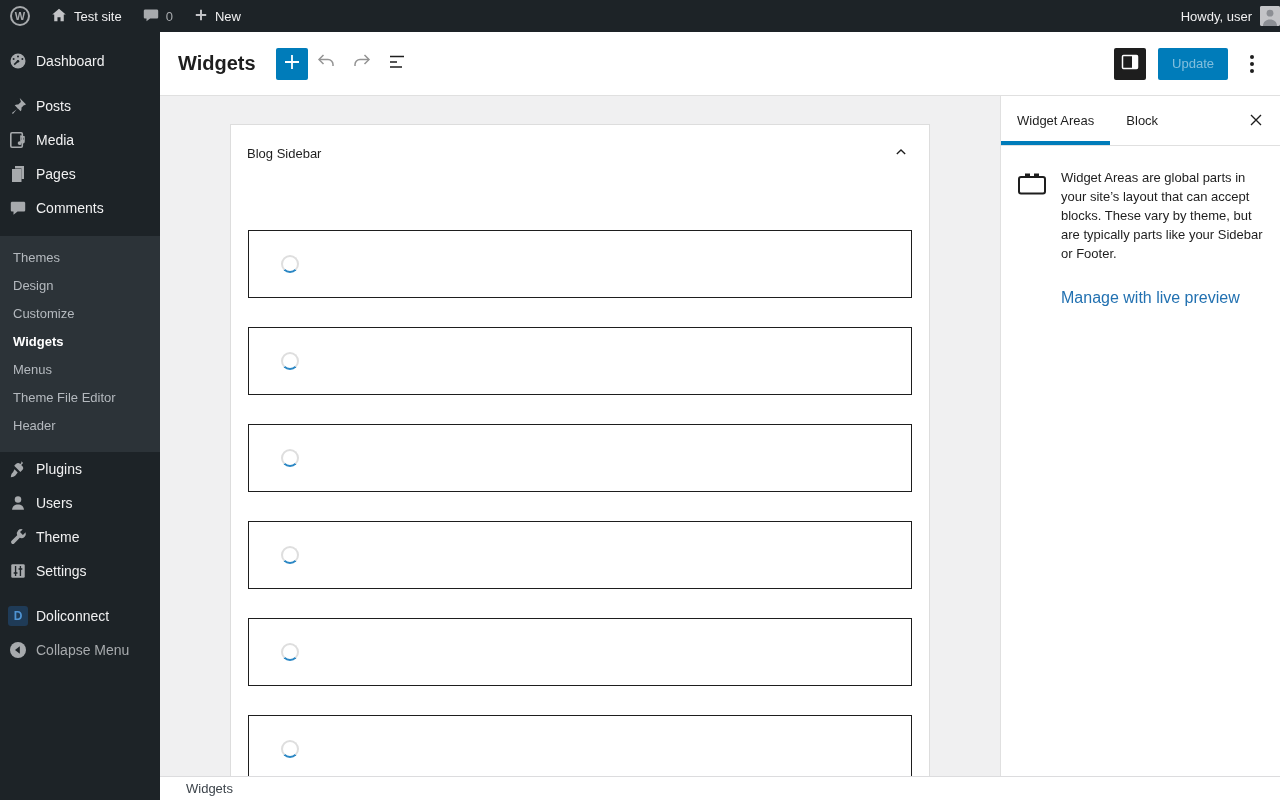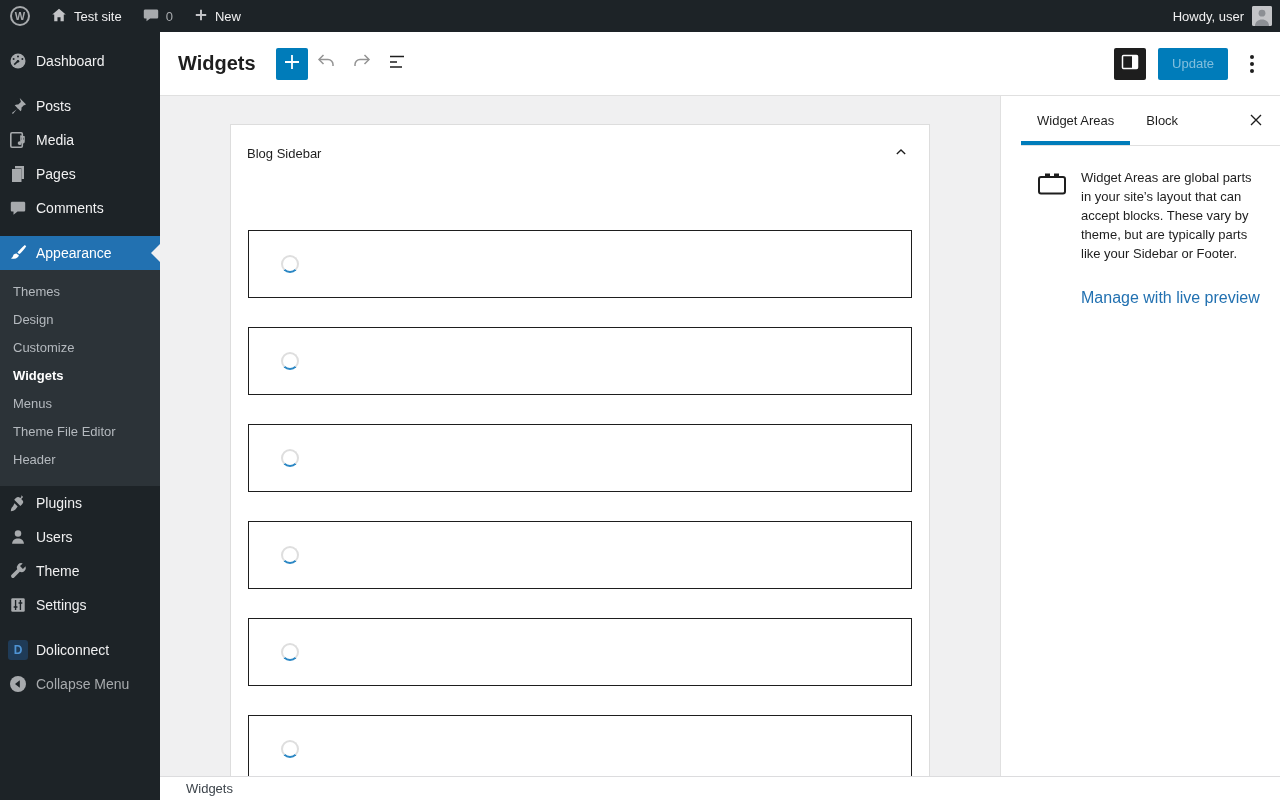--- a/index.html
+++ b/index.html
@@ -9,21 +9,21 @@
   
   .admin-bar { position:absolute; top:0; left:0; width:1280px; height:32px;
     background:#1d2327; color:#f0f0f1; display:flex; align-items:center;
     font-size:13px; z-index:50; }
   .ab-left { display:flex; align-items:center; height:100%; }
   .ab-item { display:flex; align-items:center; gap:6px; padding:0 10px; height:100%; cursor:pointer; }
   .wp-logo-circle { width:20px; height:20px; border:2px solid #a7aaad; border-radius:50%;
     display:flex; align-items:center; justify-content:center; font-weight:bold;
     font-size:11px; color:#a7aaad; }
   .ab-count { color:#a7aaad; }
-  .ab-right { margin-left:auto; display:flex; align-items:center; gap:8px; padding-right:8px; height:100%; cursor:pointer; }
+  .ab-right { margin-left:auto; display:flex; align-items:center; gap:8px; padding-right:0; height:100%; cursor:pointer; }
   .avatar { width:20px; height:20px; border-radius:2px; overflow:hidden; background:#c3c4c7; }
 
   
   .side-menu { position:absolute; top:32px; left:0; width:160px; height:768px;
     background:#1d2327; color:#f0f0f1; font-size:14px; }
   .menu-item { display:flex; align-items:center; gap:8px; height:34px; padding-left:8px; cursor:pointer; }
   .menu-item .mi-icon { width:20px; height:20px; display:flex; align-items:center; justify-content:center; flex:0 0 20px; }
   .menu-sep { height:11px; }
   .menu-item.current-parent { background:#2271b1; color:#fff; position:relative; }
   .current-arrow { position:absolute; right:0; top:50%; margin-top:-9px; width:0; height:0;
@@ -63,21 +63,21 @@
   .wa-chevron { background:none; border:none; cursor:pointer; width:24px; height:24px;
     display:flex; align-items:center; justify-content:center; }
   .blocks { margin-top:65px; padding:0 17px; }
   .wblock { height:68px; border:1px solid #1e1e1e; background:#fff; margin-bottom:29px;
     display:flex; align-items:center; cursor:pointer; }
   .spinner { width:18px; height:18px; border:2px solid #dedede; border-bottom-color:#2b87c4;
     border-radius:50%; margin-left:32px; }
 
   
   .panel { position:absolute; top:64px; right:0; width:280px; height:680px; background:#fff;
-    border-left:1px solid #e0e0e0;padding-left:20px; }
+    border-left:1px solid #e0e0e0; }
   .panel-tabs { height:50px; border-bottom:1px solid #e0e0e0; display:flex; align-items:stretch; position:relative; }
   .ptab { display:flex; align-items:center; justify-content:center; padding:0 16px;
     font-size:13px; color:#1e1e1e; cursor:pointer; border:none; background:none;
     border-bottom:4px solid transparent; border-top:4px solid transparent; font-family:"Liberation Sans",sans-serif; }
   .ptab.active { border-bottom-color:#007cba; }
   .panel-close { position:absolute; right:12px; top:13px; width:24px; height:24px;
     background:none; border:none; cursor:pointer; display:flex; align-items:center; justify-content:center; }
   .panel-body { padding:22px 16px 0 16px; }
   .pb-row { display:flex; gap:14px; }
   .pb-icon { flex:0 0 30px; padding-top:2px; }
@@ -179,29 +179,20 @@
   </div>
   <div class="menu-item">
     <span class="mi-icon">
       <svg width="18" height="18" viewBox="0 0 20 20">
           <path fill="#a7aaad" d="M3.5 3h13c.8 0 1.5.7 1.5 1.5v8c0 .8-.7 1.5-1.5 1.5H9.5l-4.5 3.5V14H3.5C2.7 14 2 13.3 2 12.5v-8C2 3.7 2.7 3 3.5 3z"></path>
         </svg>
     </span>
     <span>Comments</span>
   </div>
   <div class="menu-sep"></div>
-  <div class="menu-item current-parent">
-    <span class="mi-icon">
-      <svg width="20" height="20" viewBox="0 0 20 20">
-          <path fill="#ffffff" d="M16.9 2l1.3 1.3c-1.5 2.7-4.2 5.7-6.5 7.7-.9-.2-1.7-.7-2.3-1.4C11.2 7.3 14.2 4 16.9 2zM8.6 10.5c.6.7 1.4 1.2 2.3 1.4-.3 2-2 3.6-5 3.8-1.1.1-2.2-.1-3-.5 1.4-.6 1.9-1.4 2.2-2.5.3-1.2 1.3-2.1 3.5-2.2z"></path>
-        </svg>
-    </span>
-    <span>Appearance</span>
-    <span class="current-arrow"></span>
-  </div>
   <div class="submenu">
     <div class="submenu-item">Themes</div>
     <div class="submenu-item">Design</div>
     <div class="submenu-item">Customize</div>
     <div class="submenu-item current">Widgets</div>
     <div class="submenu-item">Menus</div>
     <div class="submenu-item">Theme File Editor</div>
     <div class="submenu-item">Header</div>
   </div>
   <div class="menu-item">

